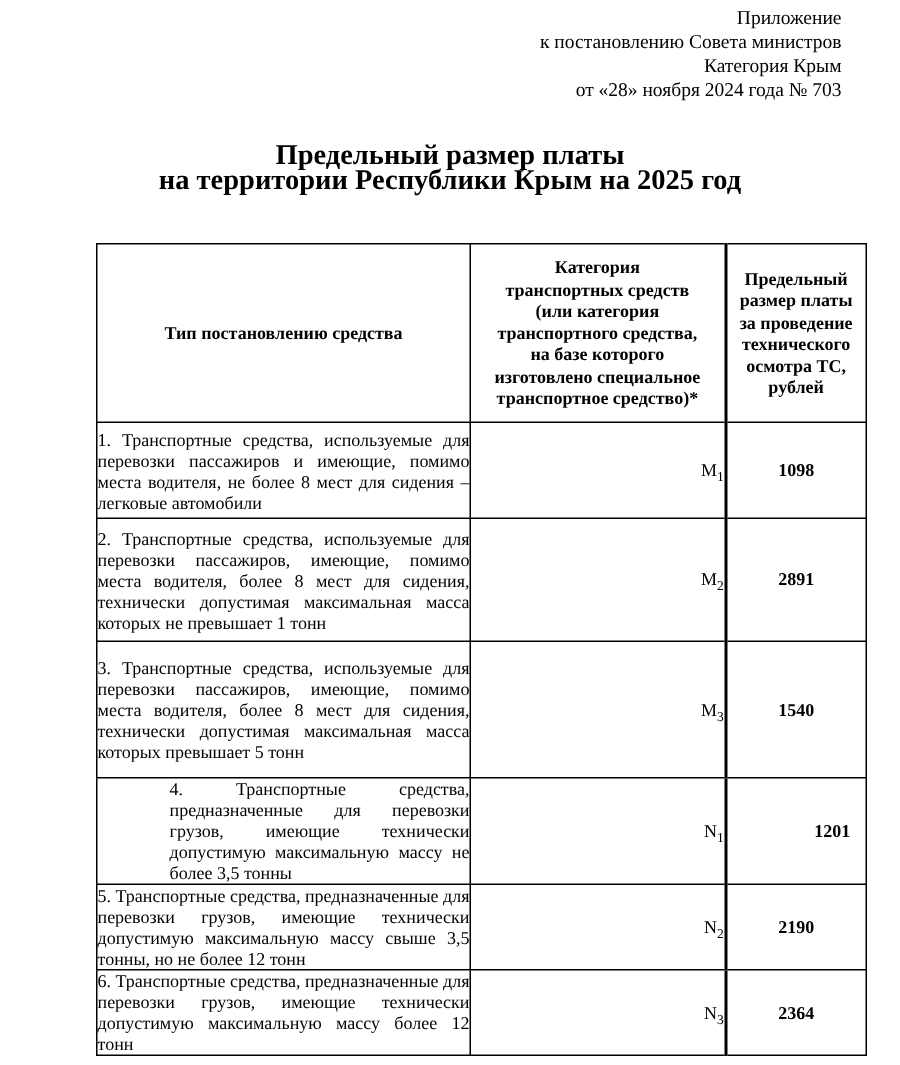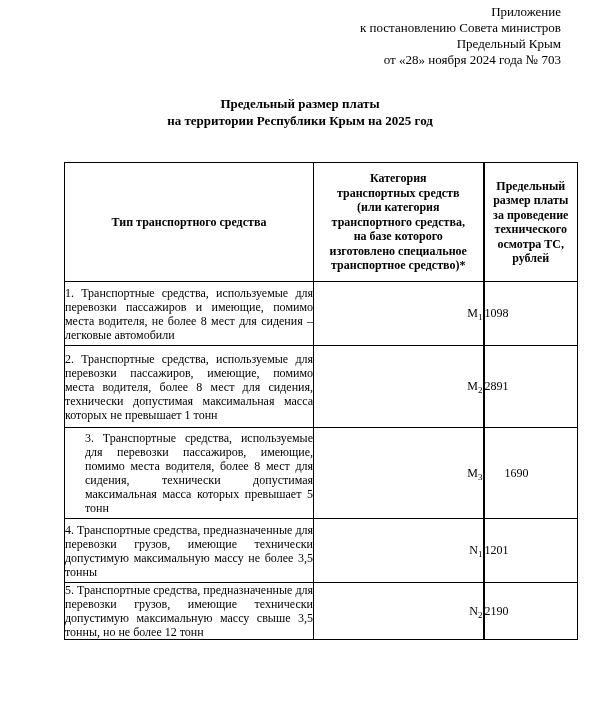--- a/index.html
+++ b/index.html
@@ -26,21 +26,21 @@
     white-space: nowrap;
     margin-left: 12px;
   }
   .doc-title {
     position: absolute;
     left: 0;
     top: 95px;
     width: 600px;
     text-align: center;
     font-weight: bold;
-    font-size: 13px;
+    font-size: 19px;
     line-height: 17px;
   }
   table.fees {
     position: absolute;
     left: 64px;
     top: 162px;
     width: 513px;
     border-collapse: collapse;
     table-layout: fixed;
     font-size: 12px;
@@ -73,57 +73,57 @@
   }
   td.cell-cat {
     text-align: right;
     font-size: 12px;
   }
   td.cell-cat sub {
     font-size: 9px;
     line-height: 0;
   }
   td.cell-fee {
-    text-align: left;
-    font-weight: normal;
+    text-align: center;
+    font-weight: bold;
     font-size: 12px;
   }
   tr.r1 td { height: 63px; }
   tr.r2 td { height: 81px; }
-  tr.r3 td { height: 90px; padding-left: 20px; }
-  tr.r4 td { height: 63px; }
+  tr.r3 td { height: 90px; }
+  tr.r4 td { height: 63px; padding-left: 48px; }
   tr.r5 td { height: 56px; margin-top: 36px; }
   tr.r6 td { height: 53px; }
 </style>
 </head>
 <body>
 
 <div class="page">
 
   <div class="appendix-block">
     <div>Приложение</div>
     <div>к постановлению Совета министров</div>
-    <div>Предельный Крым</div>
+    <div>Категория Крым</div>
     <div>от «28» ноября 2024 года № 703</div>
   </div>
 
   <div class="doc-title">
     <div>Предельный размер платы</div>
     <div>на территории Республики Крым на 2025 год</div>
   </div>
 
   <table class="fees">
     <colgroup>
       <col class="c1">
         <col class="c2">
         <col class="c3">
     </colgroup>
     <thead>
       <tr>
-        <th class="hdr">Тип транспортного средства</th>
+        <th class="hdr">Тип постановлению средства</th>
         <th class="hdr pre">Категория
 транспортных средств
 (или категория
 транспортного средства,
 на базе которого
 изготовлено специальное
 транспортное средство)*</th>
         <th class="hdr pre fee-col">Предельный
 размер платы
 за проведение
@@ -139,28 +139,33 @@
         <td class="cell-fee fee-col">1098</td>
       </tr>
       <tr class="r2">
         <td class="cell-type">2. Транспортные средства, используемые для перевозки пассажиров, имеющие, помимо места водителя, более 8 мест для сидения, технически допустимая максимальная масса которых не превышает 1 тонн</td>
         <td class="cell-cat"><span>М</span><sub>2</sub></td>
         <td class="cell-fee fee-col">2891</td>
       </tr>
       <tr class="r3">
         <td class="cell-type">3. Транспортные средства, используемые для перевозки пассажиров, имеющие, помимо места водителя, более 8 мест для сидения, технически допустимая максимальная масса которых превышает 5 тонн</td>
         <td class="cell-cat"><span>М</span><sub>3</sub></td>
-        <td class="cell-fee fee-col">1690</td>
+        <td class="cell-fee fee-col">1540</td>
       </tr>
       <tr class="r4">
         <td class="cell-type">4. Транспортные средства, предназначенные для перевозки грузов, имеющие технически допустимую максимальную массу не более 3,5 тонны</td>
         <td class="cell-cat"><span>N</span><sub>1</sub></td>
         <td class="cell-fee fee-col">1201</td>
       </tr>
       <tr class="r5">
         <td class="cell-type">5. Транспортные средства, предназначенные для перевозки грузов, имеющие технически допустимую максимальную массу свыше 3,5 тонны, но не более 12 тонн</td>
         <td class="cell-cat"><span>N</span><sub>2</sub></td>
         <td class="cell-fee fee-col">2190</td>
       </tr>
+      <tr class="r6">
+        <td class="cell-type">6. Транспортные средства, предназначенные для перевозки грузов, имеющие технически допустимую максимальную массу более 12 тонн</td>
+        <td class="cell-cat"><span>N</span><sub>3</sub></td>
+        <td class="cell-fee fee-col">2364</td>
+      </tr>
     </tbody>
   </table>
 
 </div>
 
 </body></html>

